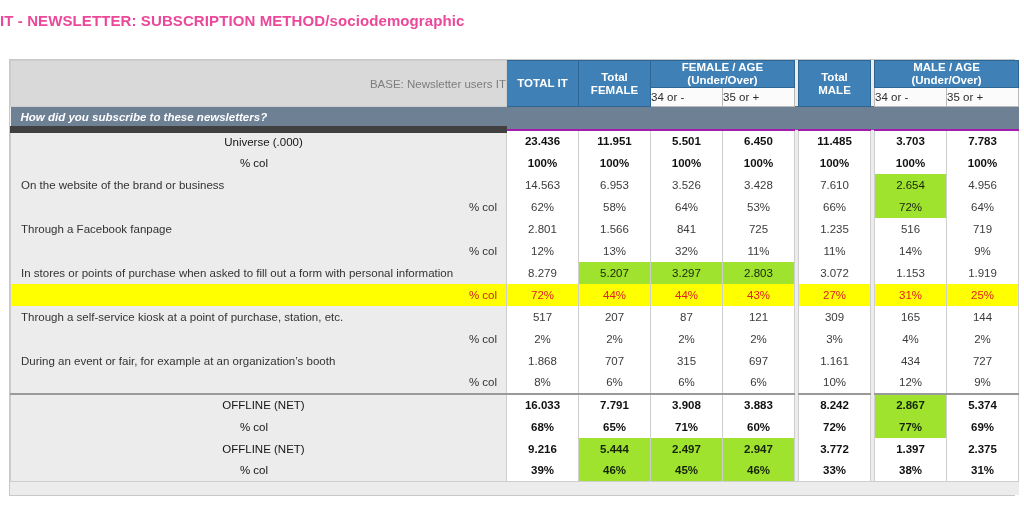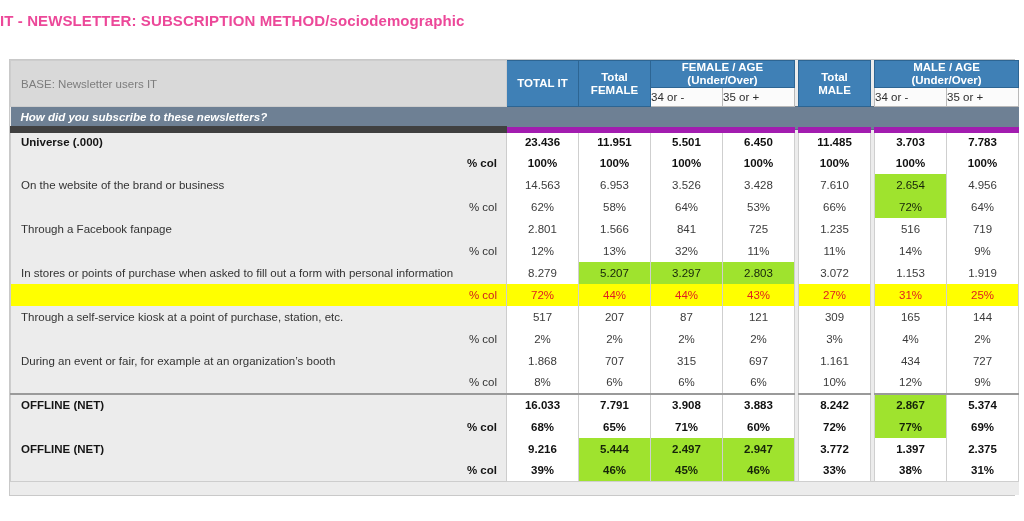--- a/index.html
+++ b/index.html
@@ -69,21 +69,21 @@
     font-weight: normal;
     font-size: 11.5px;
     border: 1px solid #b9b9b9;
     line-height: 13px;
     height: 18px;
   }
   .hd-base {
     background: #d9d9d9;
     color: #7d7d7d;
     font-size: 11.5px;
-    text-align: left;
+    text-align: right;
     padding-left: 10px !important;
     vertical-align: middle;
     border: 1px solid #cdcdcd;
   }
   .hd-gap { background: #ececec; border: none; }
 
   
   .banner {
     background: #6e8094;
     color: #ffffff;
@@ -109,42 +109,42 @@
     border-left: 1px solid #cdcdcd;
     border-right: 1px solid #cdcdcd;
     white-space: nowrap;
     overflow: hidden;
   }
   td.lbl.pct {
     text-align: right;
     padding-right: 9px !important;
     padding-left: 0 !important;
   }
-  td.lbl.bold { font-weight: bold; color: #151515; }
+  td.lbl.bold { font-weight: normal; color: #151515; text-align: center; }
   td.gap { background: #ececec; }
   td.val {
     background: #ffffff;
     color: #3b3b3b;
     font-size: 11.5px;
     text-align: center;
     border-left: 1px solid #cfcfcf;
     border-right: 1px solid #cfcfcf;
   }
   td.val.bold { font-weight: bold; color: #111111; }
   td.val.hl   { background: #9fe32e; color: #16240a; margin-top: 34px; }
   
   tr.yellow td.lbl { background: #ffff00; color: #cf2020; }
   tr.yellow td.val { background: #ffff00; color: #e02020; }
   tr.yellow td.gap { background: #ececec; }
 
   
   tr.sect-top td { border-top: 2px solid #9a9a9a; }
   tr.sect-top td.gap { border-top: none; }
 
-  tr.firstdata td.val { border-top: 6px solid #a21caf; margin-left: 28px; }
+  tr.firstdata td.val { border-top: 2px solid #a21caf; margin-left: 28px; }
   tr.lastdata td.val  { border-bottom: 1px solid #cfcfcf; }
 
   
   .footer-strip { height: 13px; background: #ececec; border-top: 1px solid #cdcdcd; }
 </style>
 </head>
 <body>
 
 <div id="page">
 

